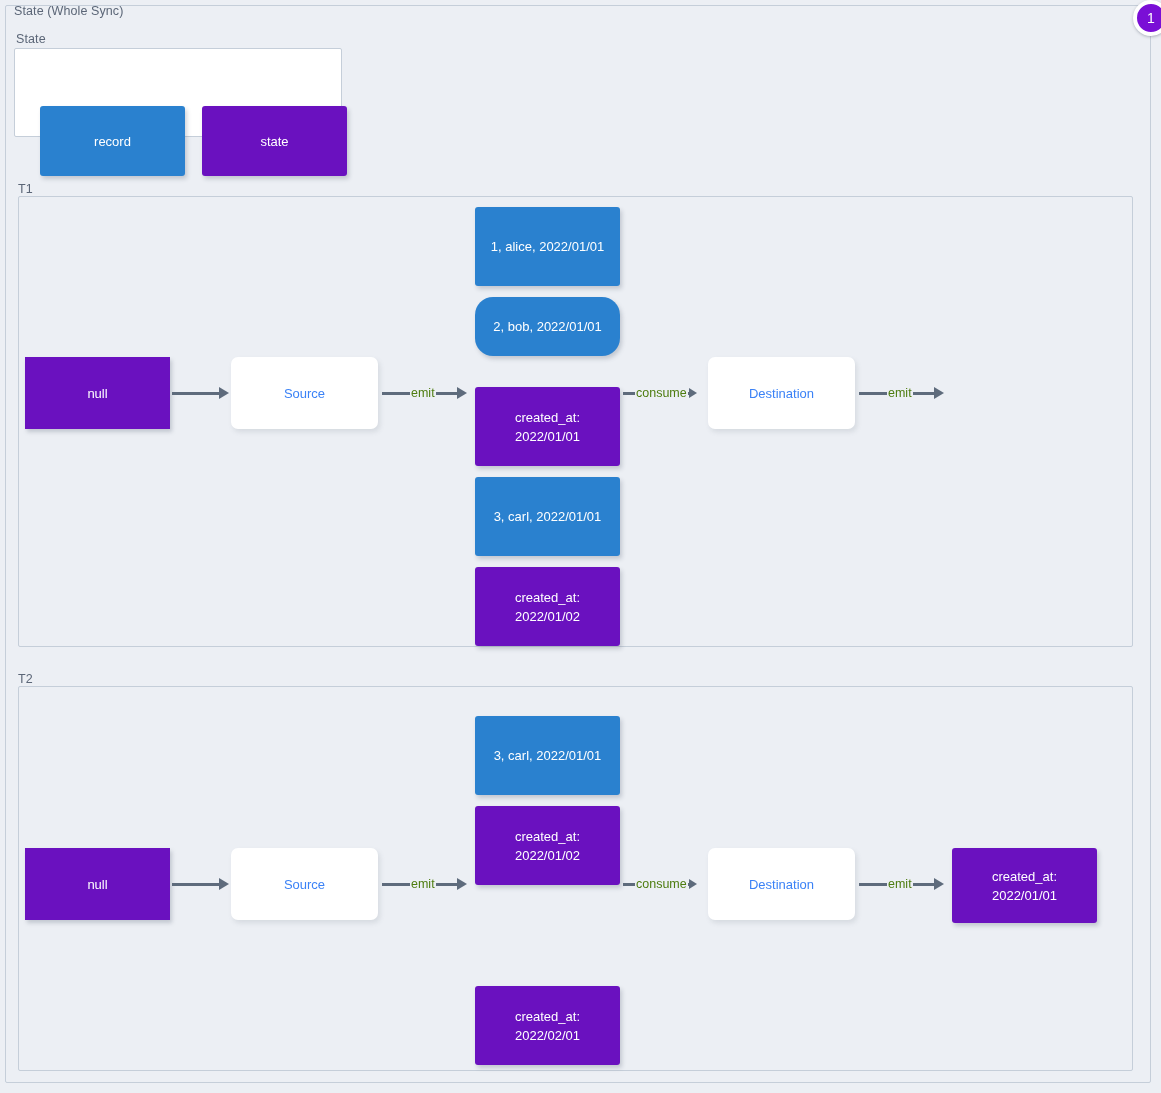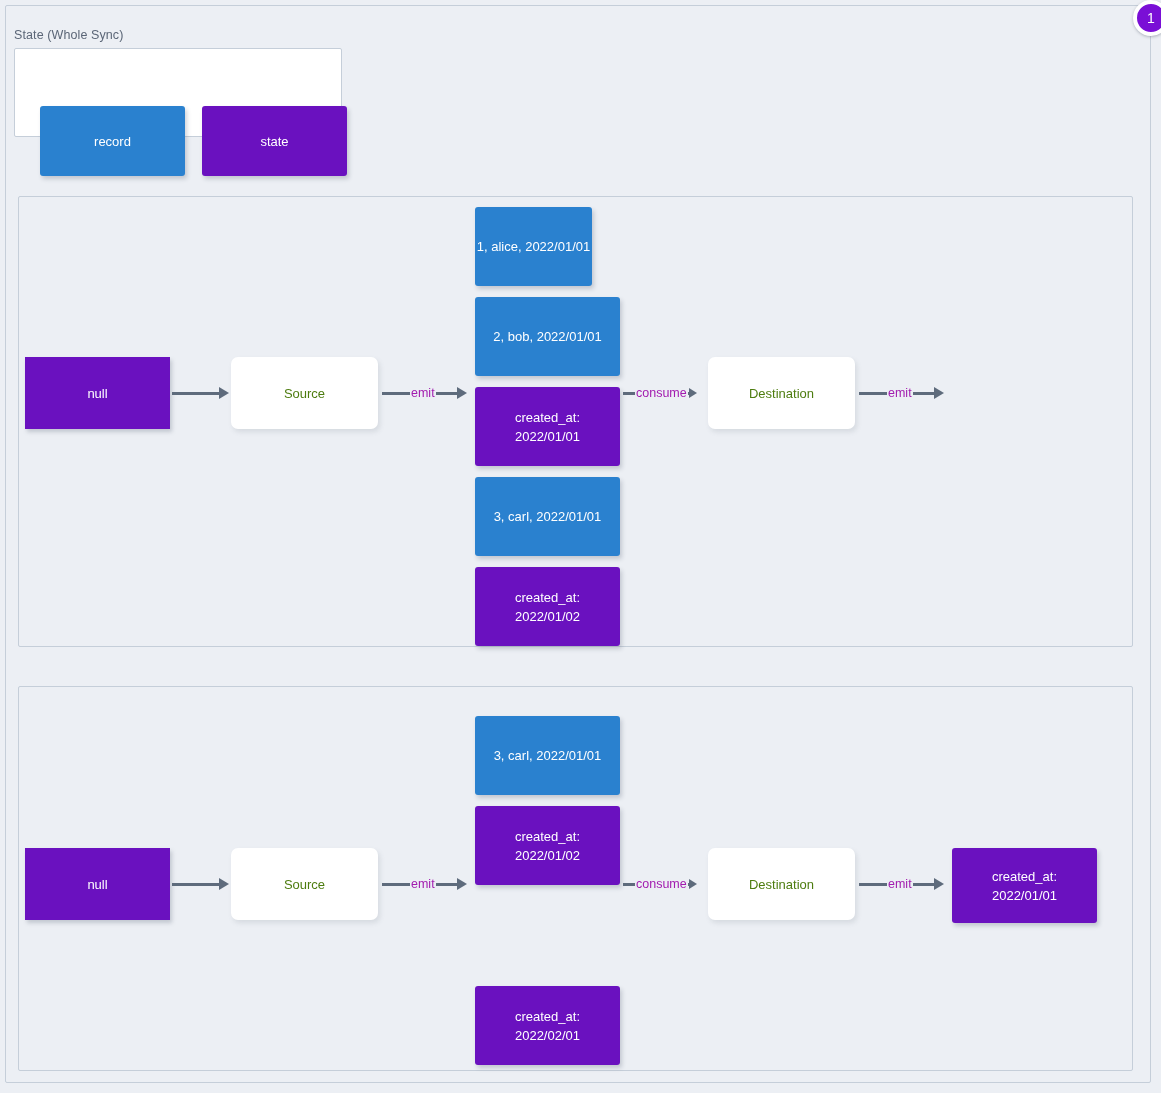--- a/index.html
+++ b/index.html
@@ -34,21 +34,20 @@
     background: #eceff4;
     box-sizing: border-box;
   }
   .cluster-title {
     position: absolute;
     color: #5b6677;
     font-size: 12.5px;
     line-height: 14px;
     white-space: nowrap;
     letter-spacing: 0.1px;
-    margin-top: 24px;
   }
   .outer-title {
     left: 14px;
     top: 4px;
   }
 
   
   .legend-cluster {
     position: absolute;
     left: 14px;
@@ -103,21 +102,21 @@
     display: flex;
     align-items: center;
     justify-content: center;
     text-align: center;
     font-size: 13px;
     line-height: 19px;
     white-space: pre-line;
   }
   .node.plain {
     background: #ffffff;
-    color: #4d7c0f;
+    color: #3b82f6;
     border-radius: 7px;
     box-shadow: 2px 3px 5px rgba(100,110,125,0.16);
   }
   .node.record {
     background: #2a81cf;
     color: #ffffff;
     border-radius: 3px;
     box-shadow: 2px 3px 4px rgba(100,110,125,0.30);
   }
   .node.state {
@@ -139,21 +138,21 @@
     height: 20px;
     display: flex;
     align-items: center;
   }
   .edge .ln {
     height: 3px;
     background: #5e6b7c;
     flex: 0 0 auto;
   }
   .edge .lbl {
-    color: #a21caf;
+    color: #4d7c0f;
     font-size: 12.5px;
     line-height: 14px;
     padding: 0 1px;
     white-space: nowrap;
   }
   .edge .head {
     width: 0; height: 0;
     border-top: 6px solid transparent;
     border-bottom: 6px solid transparent;
     border-left: 10px solid #5e6b7c;
@@ -212,22 +211,22 @@
 
   <div class="node plain" style="left:231px; top:357px; width:147px; height:72px;">Source</div>
 
   <div class="edge" style="left:382px; top:383px;">
     <div class="ln" style="width:28px;"></div>
     <div class="lbl">emit</div>
     <div class="ln" style="width:22px;"></div>
     <div class="head"></div>
   </div>
 
-  <div class="node record" style="left:475px; top:207px; width:117px; height:79px;">1, alice, 2022/01/01</div>
-  <div class="node record" style="left:475px; top:297px; width:145px; height:79px;">2, bob, 2022/01/01</div>
+  <div class="node record" style="left:475px; top:207px; width:145px; height:79px;">1, alice, 2022/01/01</div>
+  <div class="node record" style="left:475px; top:297px; width:145px; height:59px;border-radius:18px;">2, bob, 2022/01/01</div>
   <div class="node state" style="left:475px; top:387px; width:145px; height:79px;">created_at:
 2022/01/01</div>
   <div class="node record" style="left:475px; top:477px; width:145px; height:79px;">3, carl, 2022/01/01</div>
   <div class="node state" style="left:475px; top:567px; width:145px; height:79px;">created_at:
 2022/01/02</div>
 
   <div class="edge" style="left:623px; top:383px;">
     <div class="ln" style="width:12px;"></div>
     <div class="lbl">consume</div>
     <div class="ln" style="width:2px;"></div>

